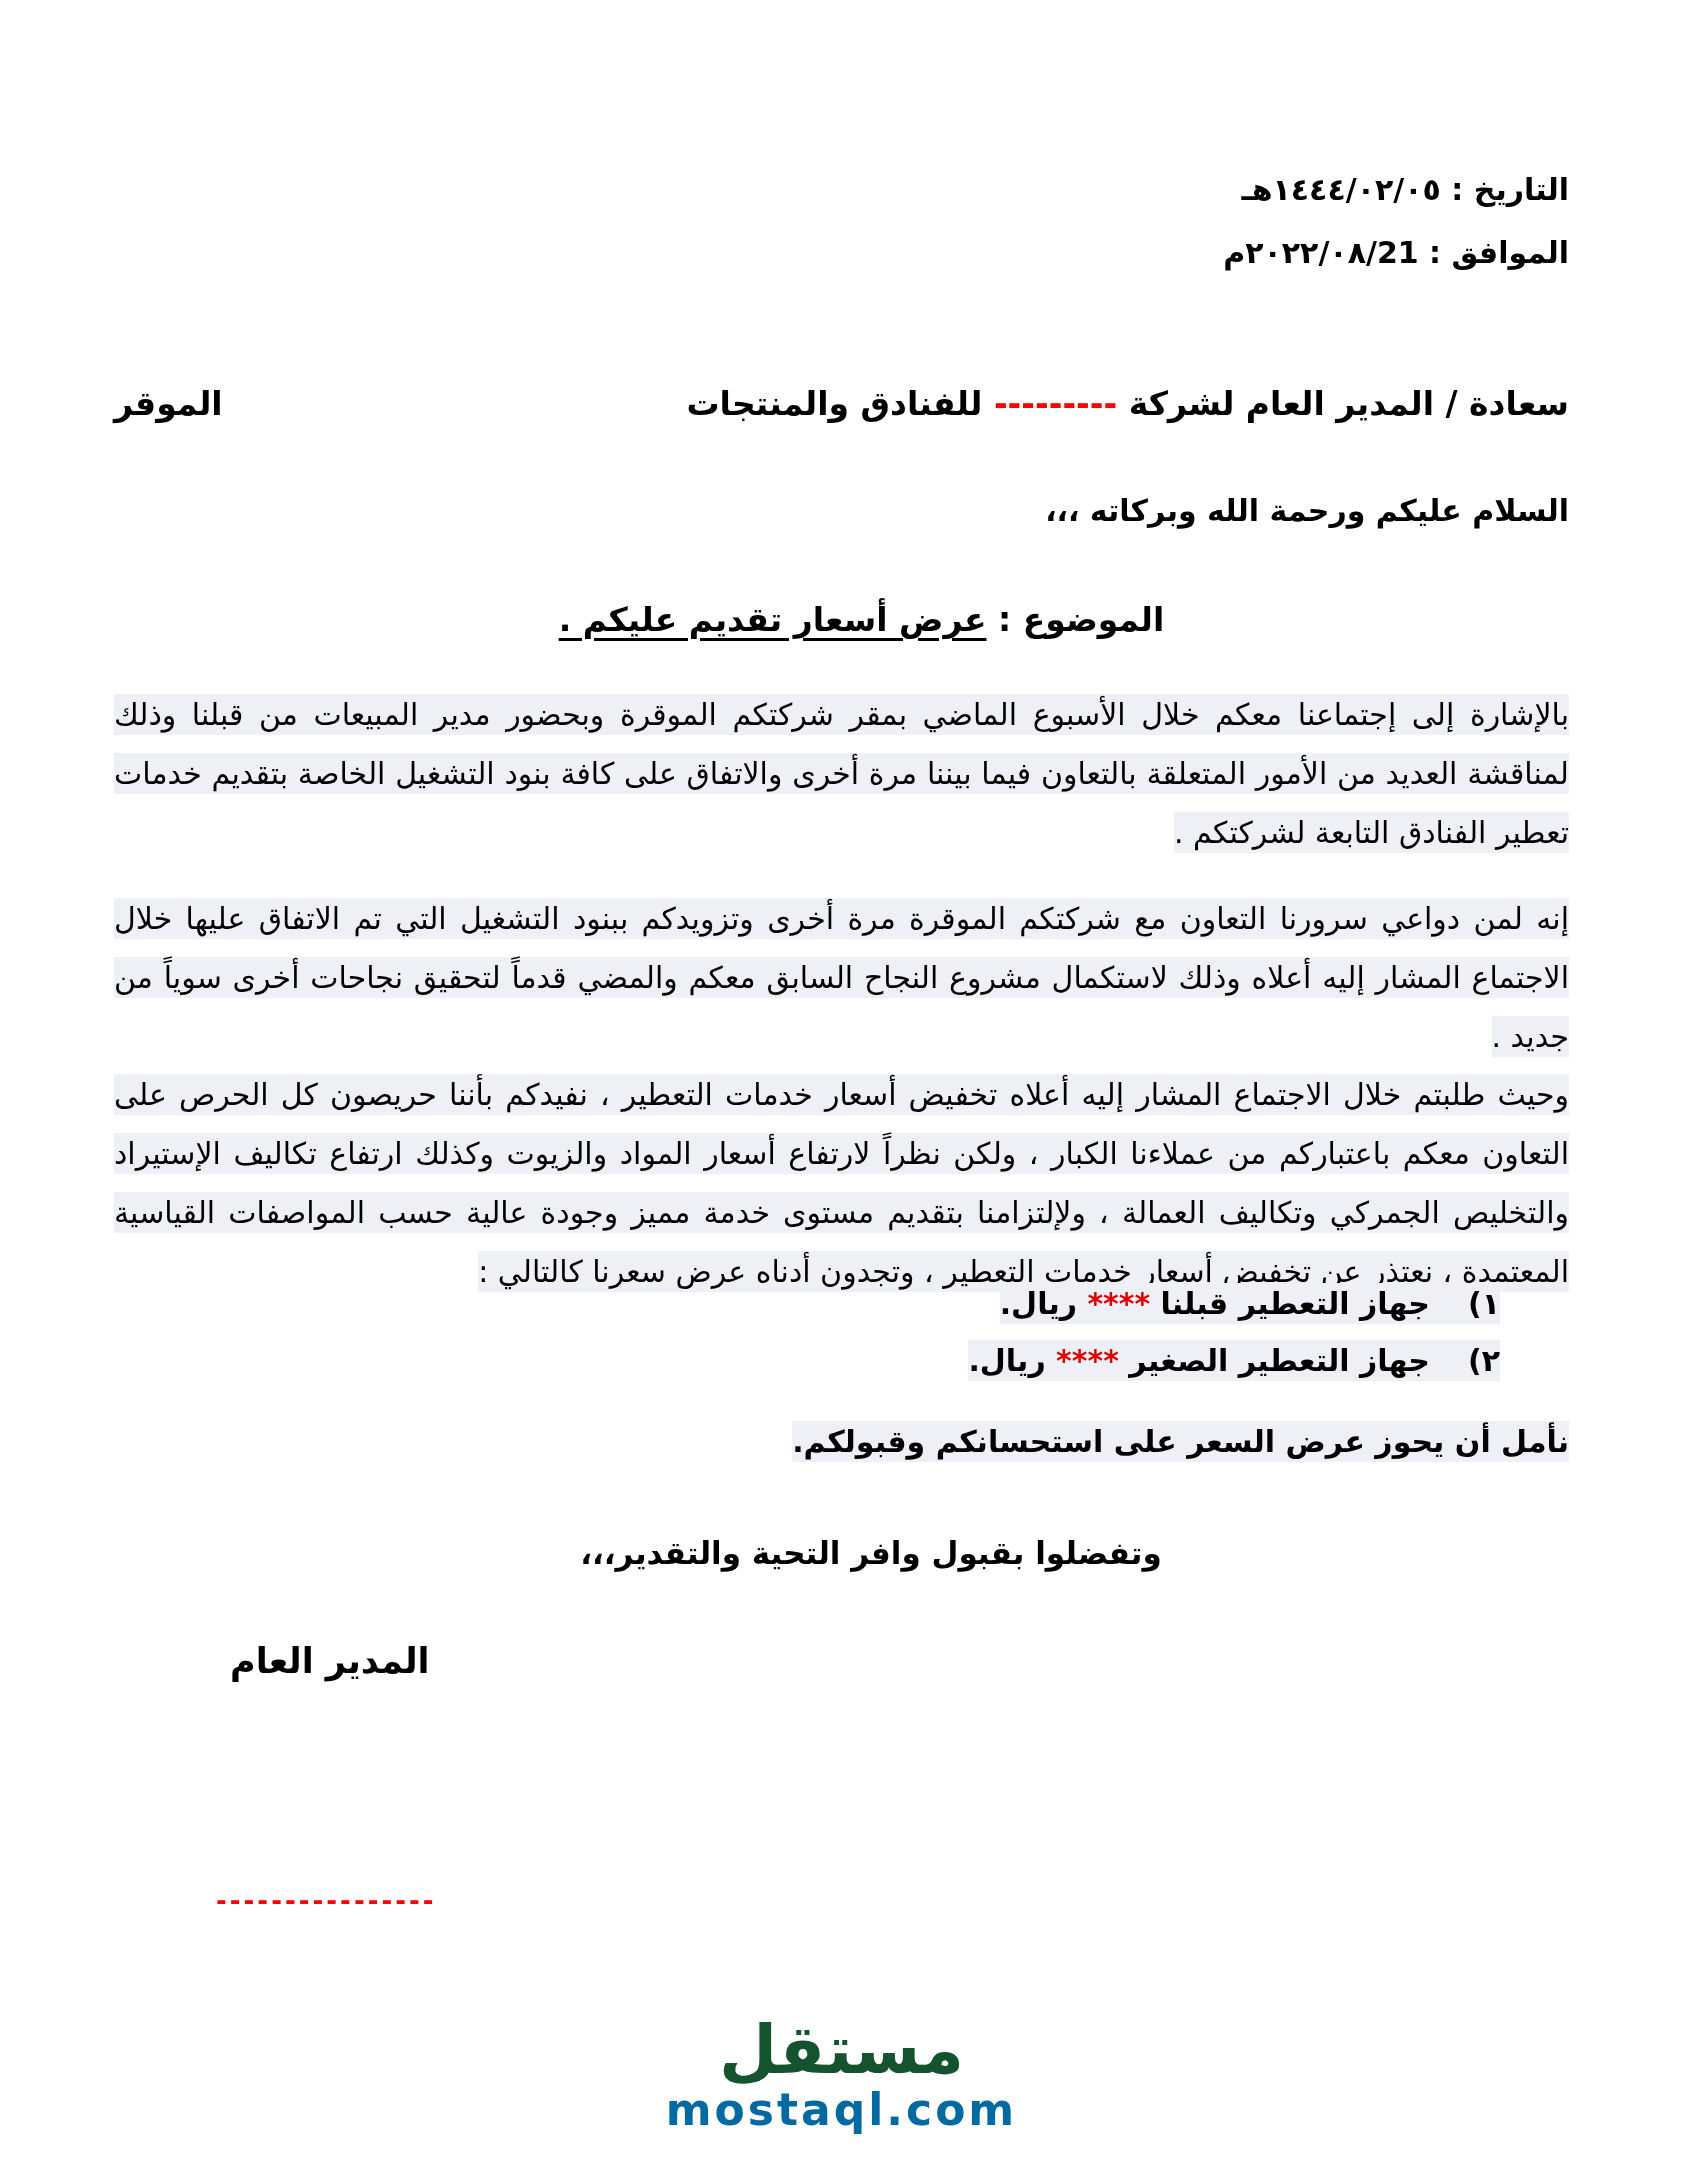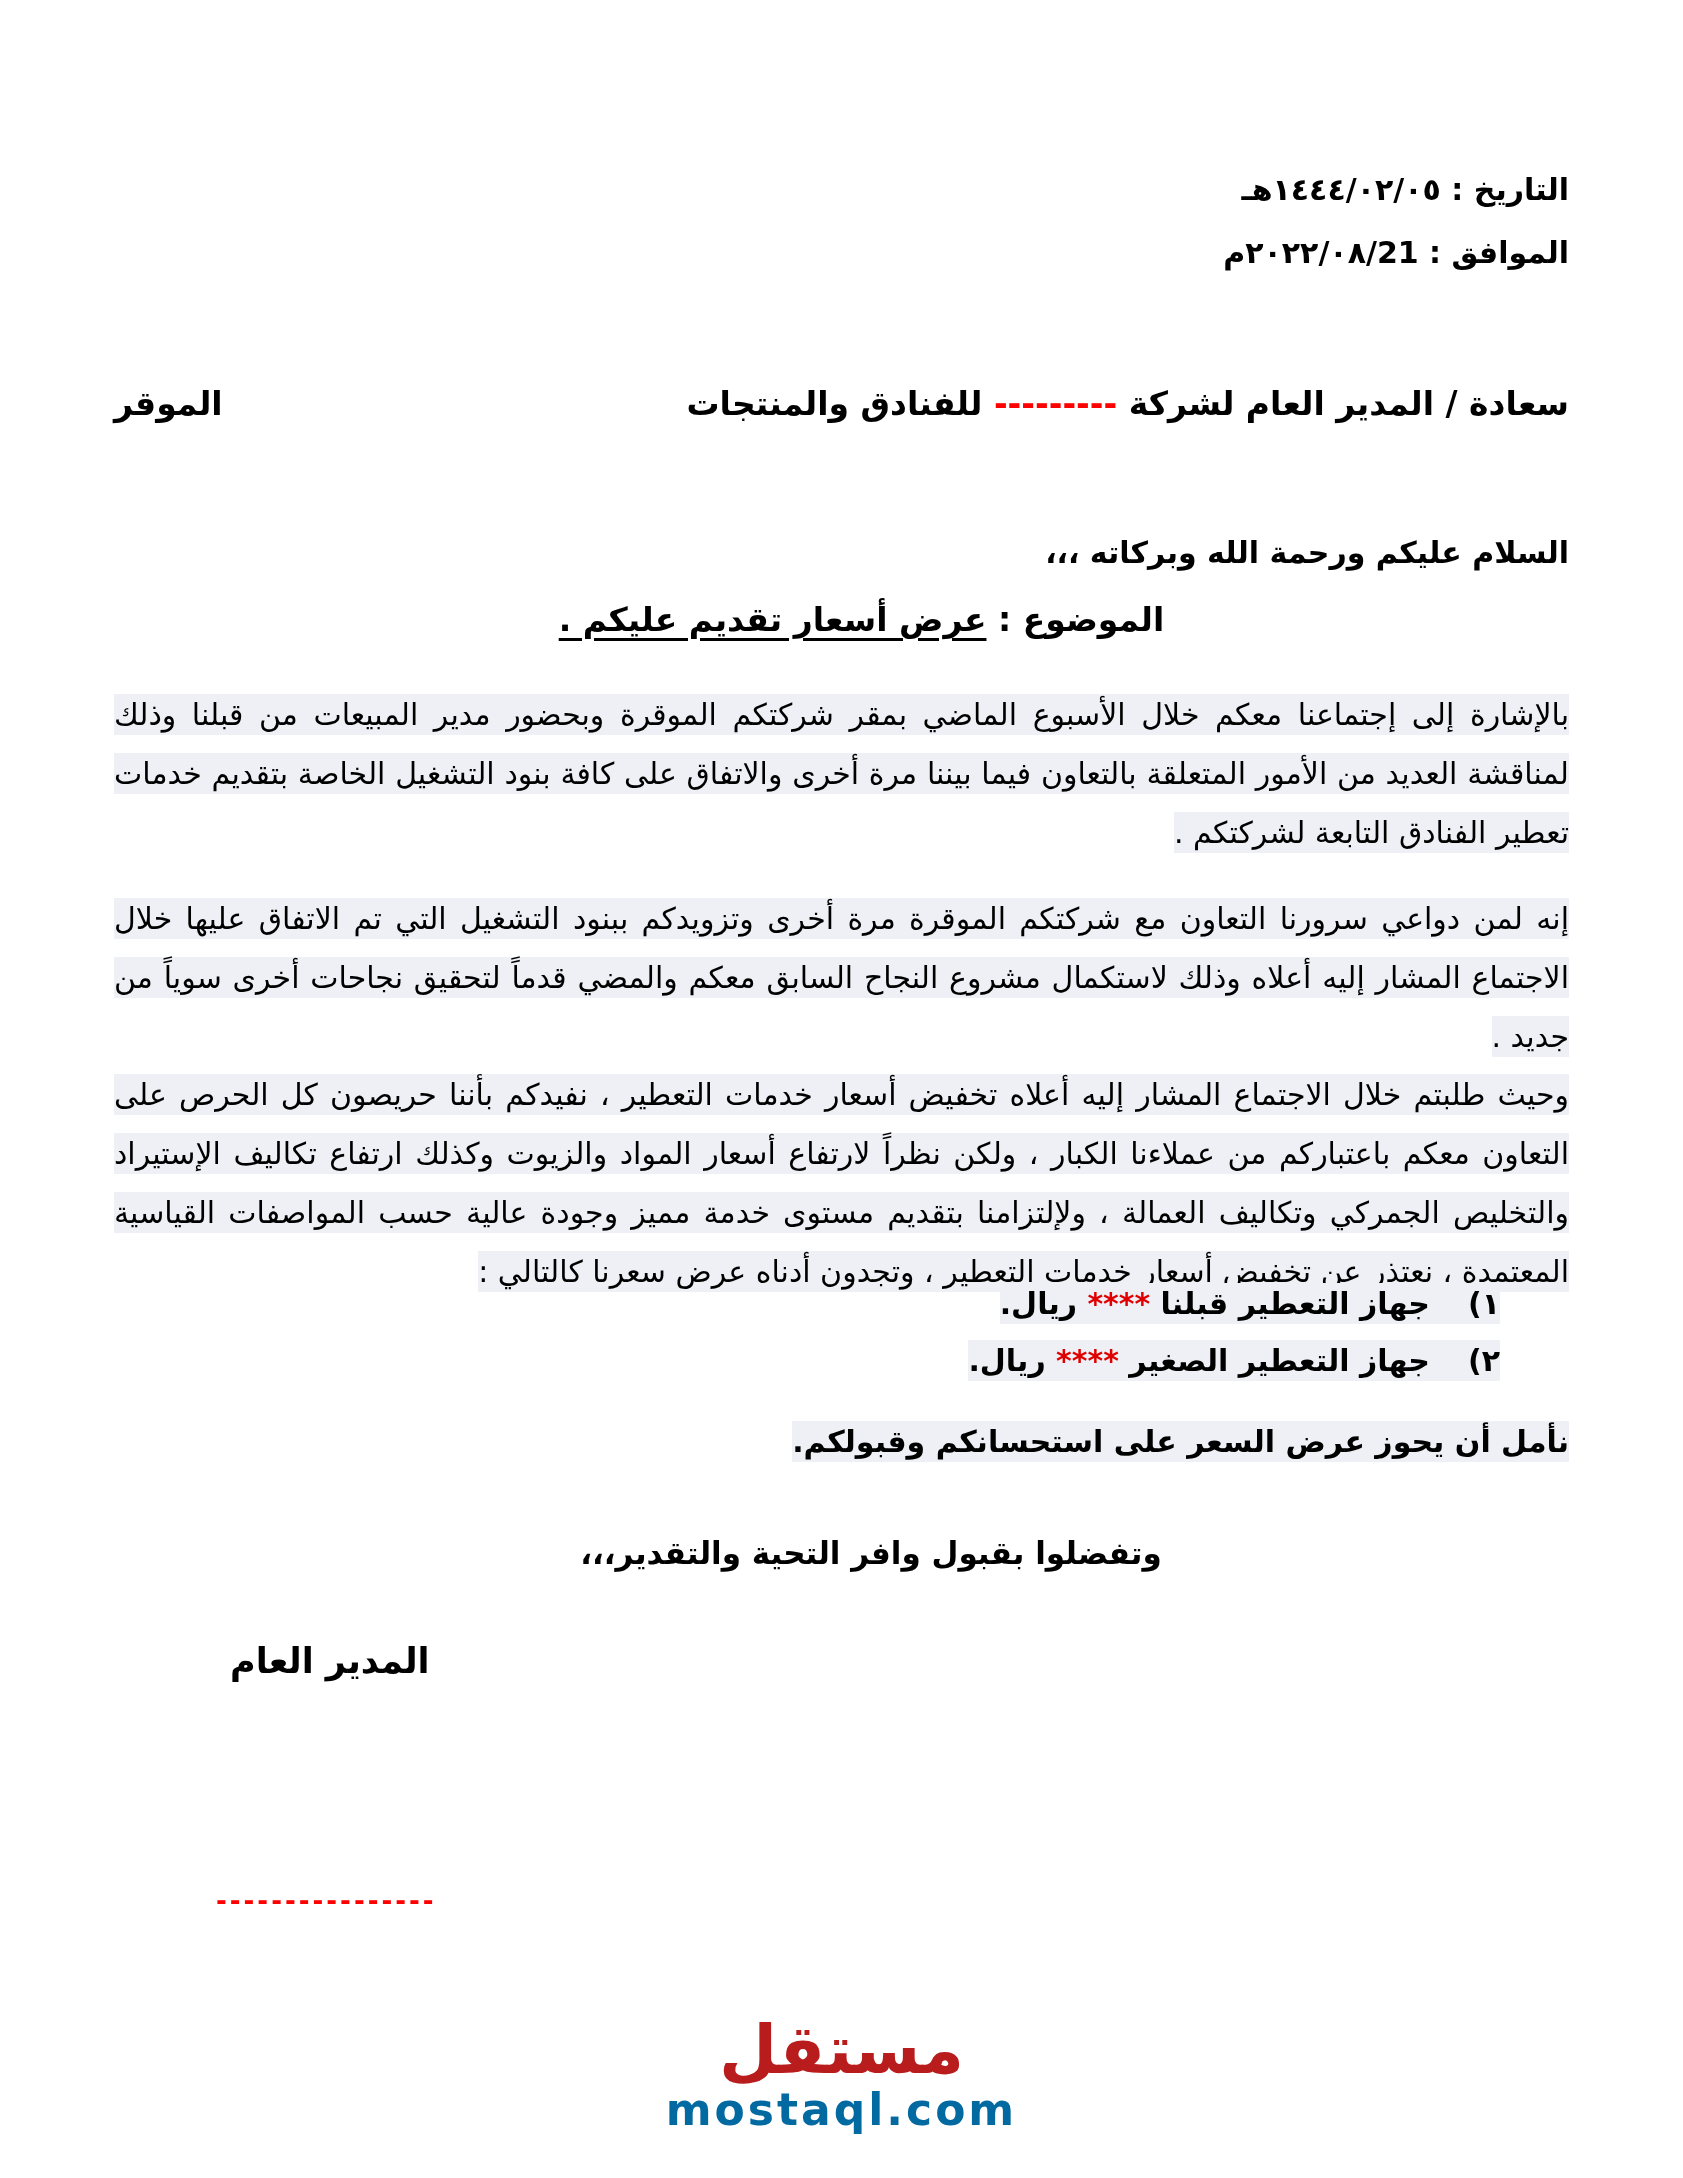--- a/index.html
+++ b/index.html
@@ -42,21 +42,20 @@
     font-weight: bold;
     letter-spacing: 2px;
   }
   
   .greeting {
     position: absolute;
     top: 493px;
     right: 114px;
     font-size: 30px;
     font-weight: 600;
-    margin-top: 42px;
   }
   
   .subject {
     position: absolute;
     top: 600px;
     left: 40px;
     right: 0;
     text-align: center;
     font-size: 33px;
     font-weight: bold;
@@ -141,21 +140,21 @@
     position: absolute;
     top: 2016px;
     left: 0;
     right: 0;
     text-align: center;
     direction: ltr;
   }
   .wm-ar {
     font-size: 67px;
     font-weight: bold;
-    color: #b91c1c;
+    color: #14532d;
     line-height: 69px;
     direction: rtl;
   }
   .wm-en {
     font-size: 44px;
     font-weight: bold;
     color: #0369a1;
     letter-spacing: 3px;
     line-height: 50px;
   }

